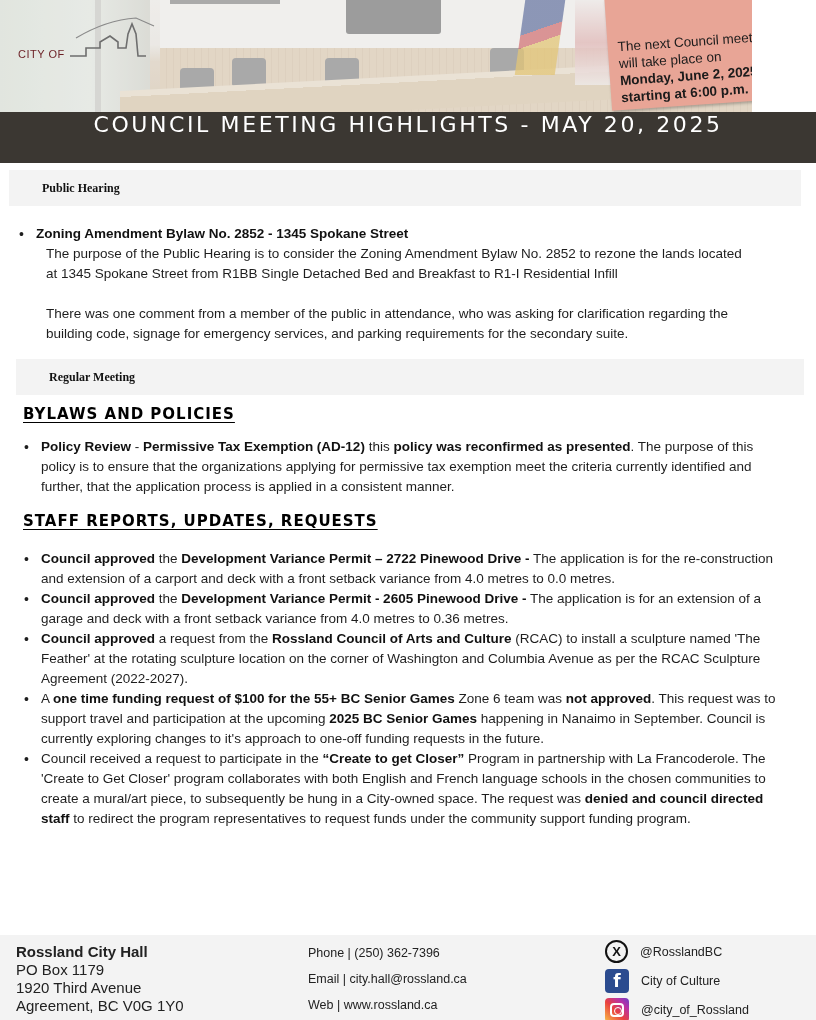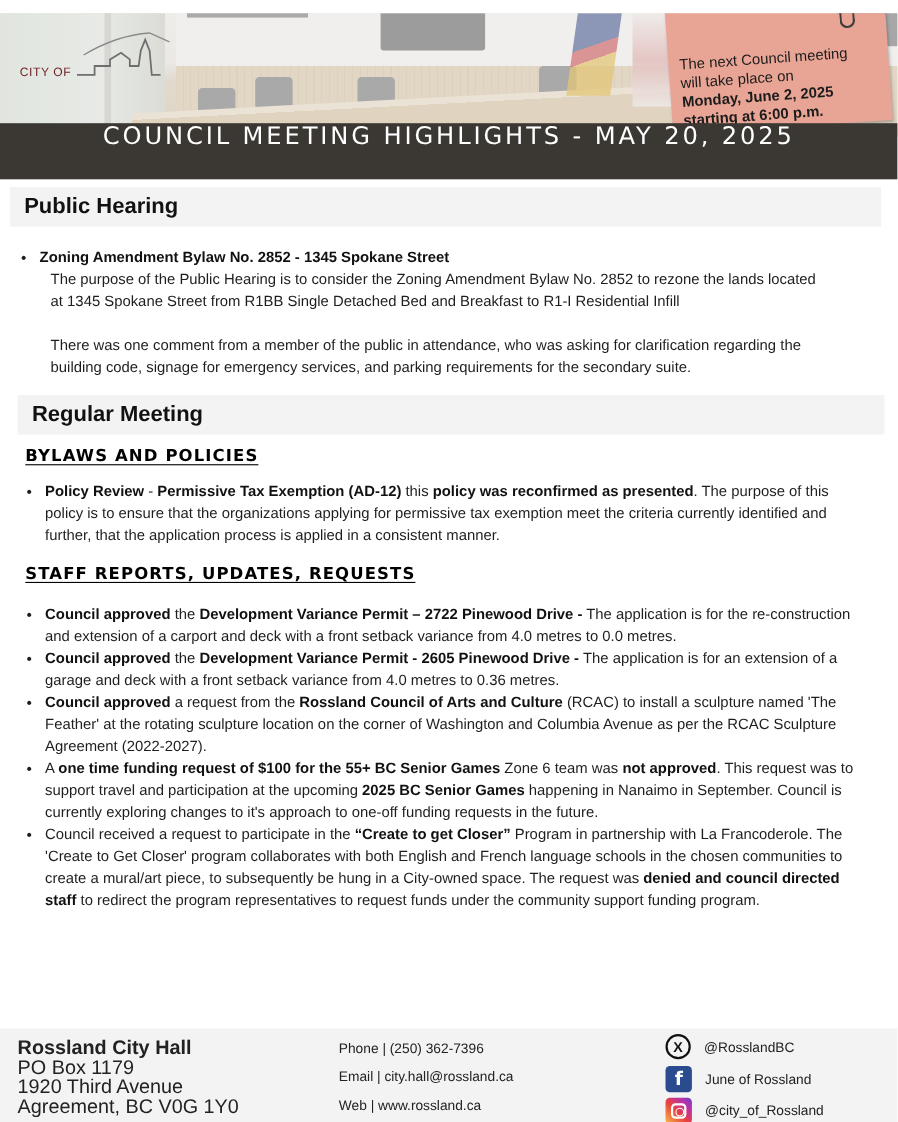--- a/index.html
+++ b/index.html
@@ -1,20 +1,20 @@
 <!DOCTYPE html>
 <html><head>
 <meta charset="utf-8">
 <style>
   * { box-sizing: border-box; margin: 0; padding: 0; }
   html, body { width: 816px; height: 1020px; overflow: hidden; background: #ffffff; }
   body { font-family: "Liberation Sans", sans-serif; color: #1a1a1a; position: relative; }
 
   
-  .hero { position: absolute; left: 0; top: 12px; width: 816px; height: 112px; overflow: hidden;
+  .hero { position: absolute; left: 0; top: 0; width: 752px; height: 112px; overflow: hidden;
     background: linear-gradient(180deg, #e9e7e3 0%, #e4e1dc 40%, #d9cdbd 55%, #d3c4ae 100%); }
   .hero .wall { position: absolute; left: 160px; top: 0; width: 656px; height: 50px; background: #ebeae7; }
   .hero .window { position: absolute; left: 0; top: 0; width: 150px; height: 112px;
     background: linear-gradient(90deg, #d7ddd4 0%, #dfe3dd 60%, #cfd0c8 100%); }
   .hero .window::after { content:""; position:absolute; left:95px; top:0; width:6px; height:112px; background:#c9c9c4; }
   .hero .wainscot { position: absolute; left: 160px; top: 48px; width: 656px; height: 64px;
     background: repeating-linear-gradient(90deg, #d8c8b2 0 6px, #d2c1aa 6px 7px); }
   .hero .screen { position: absolute; left: 170px; top: 0; width: 110px; height: 4px; background: #8e8e8e; }
   .hero .tv { position: absolute; left: 346px; top: 0; width: 95px; height: 34px; background: #7b7b7b; border-radius: 0 0 3px 3px; }
   .hero .tv2 { position: absolute; left: 760px; top: 0; width: 56px; height: 30px; background: #8a8a8a; }
@@ -38,34 +38,34 @@
   .note .line { font-size: 13.5px; line-height: 17px; color: #1b1b1b; white-space: nowrap; }
   .note .line.b { font-weight: bold; }
 
   
   .banner { position: absolute; left: 0; top: 112px; width: 816px; height: 51px; background: #3b3732;
     display: flex; align-items: flex-start; justify-content: center; }
   .banner h1 { font-weight: normal; color: #ffffff; font-size: 22px; letter-spacing: 2.6px; font-family: "DejaVu Sans", sans-serif; }
 
   
   .sec-head { position: absolute; background: #f3f3f3; height: 36px; padding-left: 13px; display: flex; align-items: center; }
-  .sec-head h2 { font-size: 20px; font-weight: bold; color: #111; font-family: Liberation Sans, sans-serif; }
+  .sec-head h2 { font-size: 12px; font-weight: bold; color: #111; font-family: Liberation Serif, serif; margin-left: 20px; }
 
   .sub-head { position: absolute; left: 23px; font-size: 15px; font-weight: bold; letter-spacing: 1px; text-decoration: underline; text-underline-offset: 3px; color: #000000; font-family: "DejaVu Sans", sans-serif; }
 
   .txt { position: absolute; font-size: 13.5px; line-height: 20px; color: #1e1e1e; margin-left: 32px; }
 
   ul.bullets { position: absolute; left: 23px; width: 760px; list-style: none; }
   ul.bullets li { position: relative; padding-left: 18px; font-size: 13.5px; line-height: 20px; color: #1e1e1e; }
   ul.bullets li::before { content: "•"; position: absolute; left: 1px; top: 0; font-size: 14px; }
   ul.bullets li b { color: #111; }
 
   
   .footer { position: absolute; left: 0; top: 935px; width: 816px; height: 85px; background: #f3f3f3; }
-  .footer .addr { position: absolute; left: 16px; top: 8px; font-size: 18px; line-height: 18px; color: #222; }
+  .footer .addr { position: absolute; left: 16px; top: 8px; font-size: 15px; line-height: 18px; color: #222; }
   .footer .addr .name { font-weight: bold; }
   .footer .contact { position: absolute; left: 308px; top: 10px; font-size: 12.5px; color: #222; }
   .footer .contact div { height: 26px; line-height: 16px; }
   .footer .social { position: absolute; left: 605px; top: 2px; }
   .footer .social .row { display: flex; align-items: center; height: 29px; }
   .footer .social .ico { width: 24px; height: 24px; margin-right: 12px; display: flex; align-items: center; justify-content: center; border-radius: 4px; }
   .footer .social .x { border: 2.5px solid #111; border-radius: 50%; width: 23px; height: 23px; font-weight: bold; font-size: 13px; color: #111; }
   .footer .social .fb { background: #2b4b8f; color: #fff; font-weight: bold; font-size: 17px; font-family: "DejaVu Sans", sans-serif; }
   .footer .social .ig { background: linear-gradient(45deg, #f9c045 0%, #e9413f 45%, #b932a5 75%, #6a3ec7 100%); }
   .footer .social .ig span { display:block; width: 14px; height: 14px; border: 2px solid #fff; border-radius: 4px; position: relative; }
@@ -160,21 +160,21 @@
     <div>Email  | city.hall@rossland.ca</div>
     <div>Web  | www.rossland.ca</div>
   </div>
   <div class="social">
     <div class="row">
       <div class="ico x">X</div>
       <div class="lbl">@RosslandBC</div>
     </div>
     <div class="row">
       <div class="ico fb">f</div>
-      <div class="lbl">June of Rossland</div>
+      <div class="lbl">City of Culture</div>
     </div>
     <div class="row">
       <div class="ico ig">
           <span></span>
         </div>
       <div class="lbl">@city_of_Rossland</div>
     </div>
   </div>
 </div>
 

